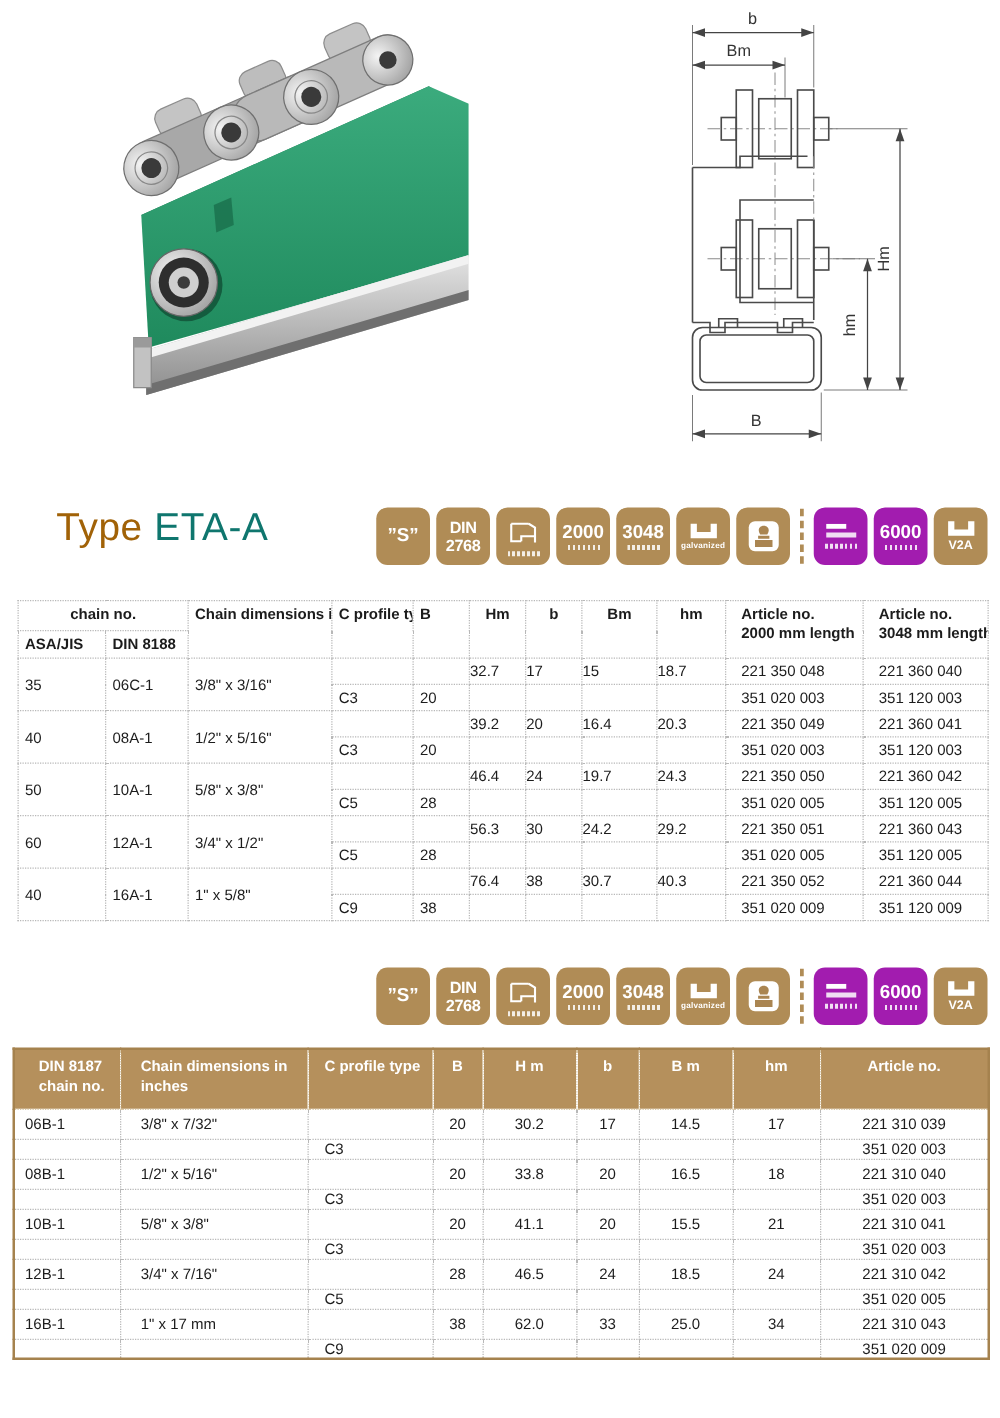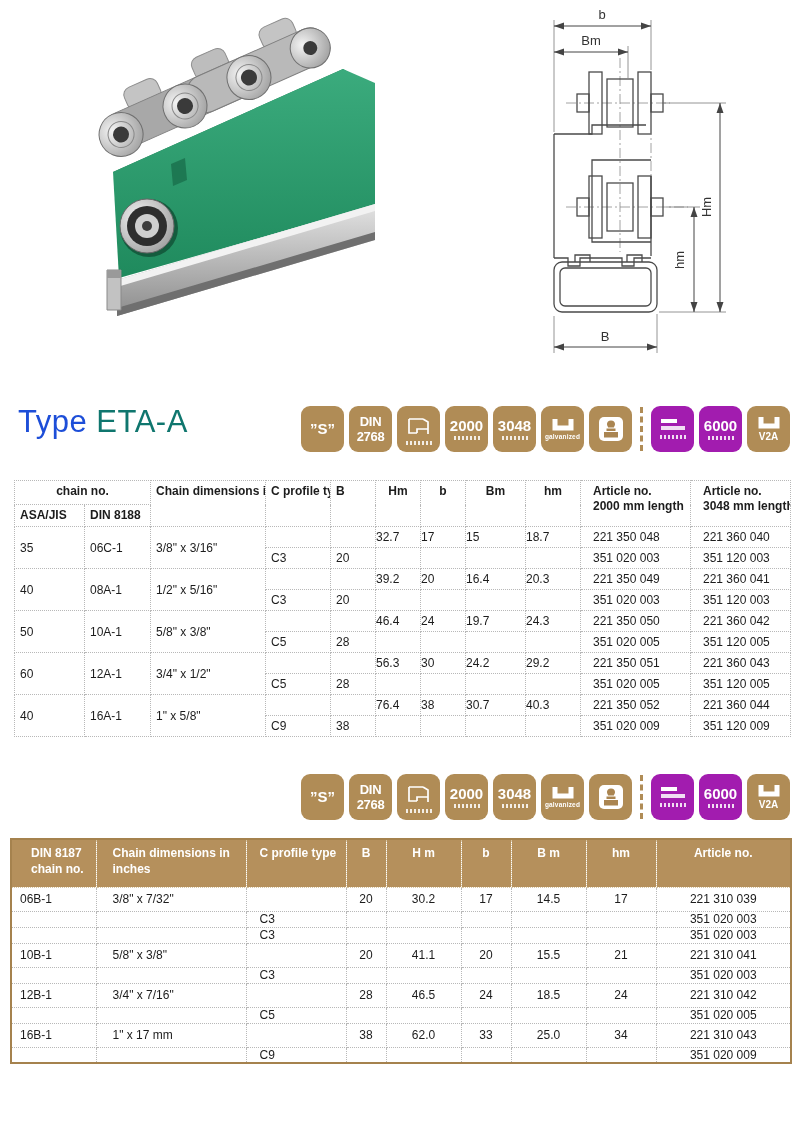--- a/index.html
+++ b/index.html
@@ -1,21 +1,21 @@
 <!DOCTYPE html>
 <html><head>
 <meta charset="utf-8">
 <style>
   html,body{margin:0;padding:0;background:#ffffff;}
   #page{position:relative;width:800px;height:1134px;background:#fff;
         font-family:"Liberation Sans",sans-serif;color:#1c1c1c;overflow:hidden;}
 
   
   .title{position:absolute;left:18px;margin:0;font-size:31px;font-weight:400;letter-spacing:.5px;line-height:1.15;}
-  .title .t-gray{color:#1d4ed8;}
+  .title .t-gray{color:#a16207;margin-left:27px;}
   .title .t-gold{color:#0f766e;}
 
   
   .badges{position:absolute;right:10px;display:flex;align-items:center;gap:5px;height:50px;}
   .badge{width:43px;height:46px;border-radius:9px;background:#b08c56;color:#fff;display:flex;
          flex-direction:column;align-items:center;justify-content:center;font-weight:bold;line-height:1.05;gap:1px;flex:0 0 auto;}
   .badge.light{background:#a21caf;}
   .bl{font-size:15px;}
   .bl.two{font-size:13px;letter-spacing:-.3px;text-align:right;}
   .bcap{font-size:6.5px;font-weight:bold;letter-spacing:.2px;}
@@ -522,20 +522,31 @@
        <td></td>
           <td></td>
           <td class="l3">C3</td>
        <td></td>
           <td></td>
           <td></td>
           <td></td>
           <td></td>
        <td class="c">351 020 003</td>
      </tr>
+        <tr class="r1">
+       <td class="l1">08B-1</td>
+          <td class="l2">1/2" x 5/16"</td>
+          <td></td>
+       <td class="c">20</td>
+          <td class="c">33.8</td>
+          <td class="c">20</td>
+          <td class="c">16.5</td>
+          <td class="c">18</td>
+       <td class="c">221 310 040</td>
+     </tr>
      <tr class="r2">
        <td></td>
           <td></td>
           <td class="l3">C3</td>
        <td></td>
           <td></td>
           <td></td>
           <td></td>
           <td></td>
        <td class="c">351 020 003</td>

